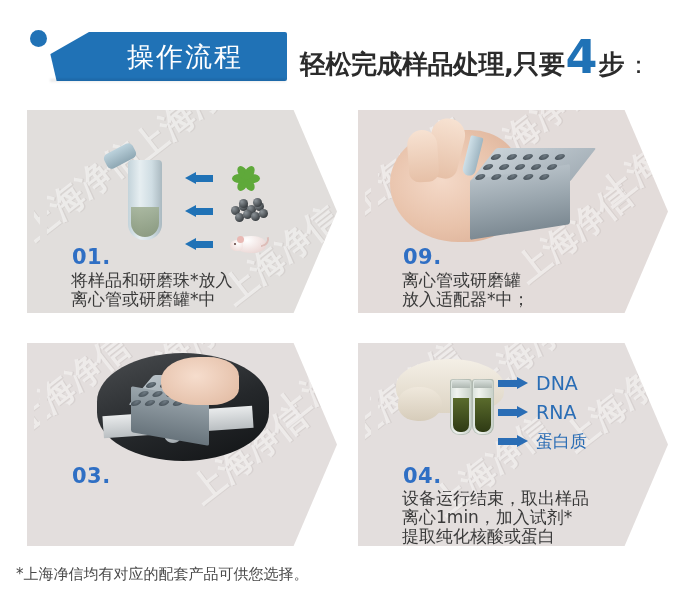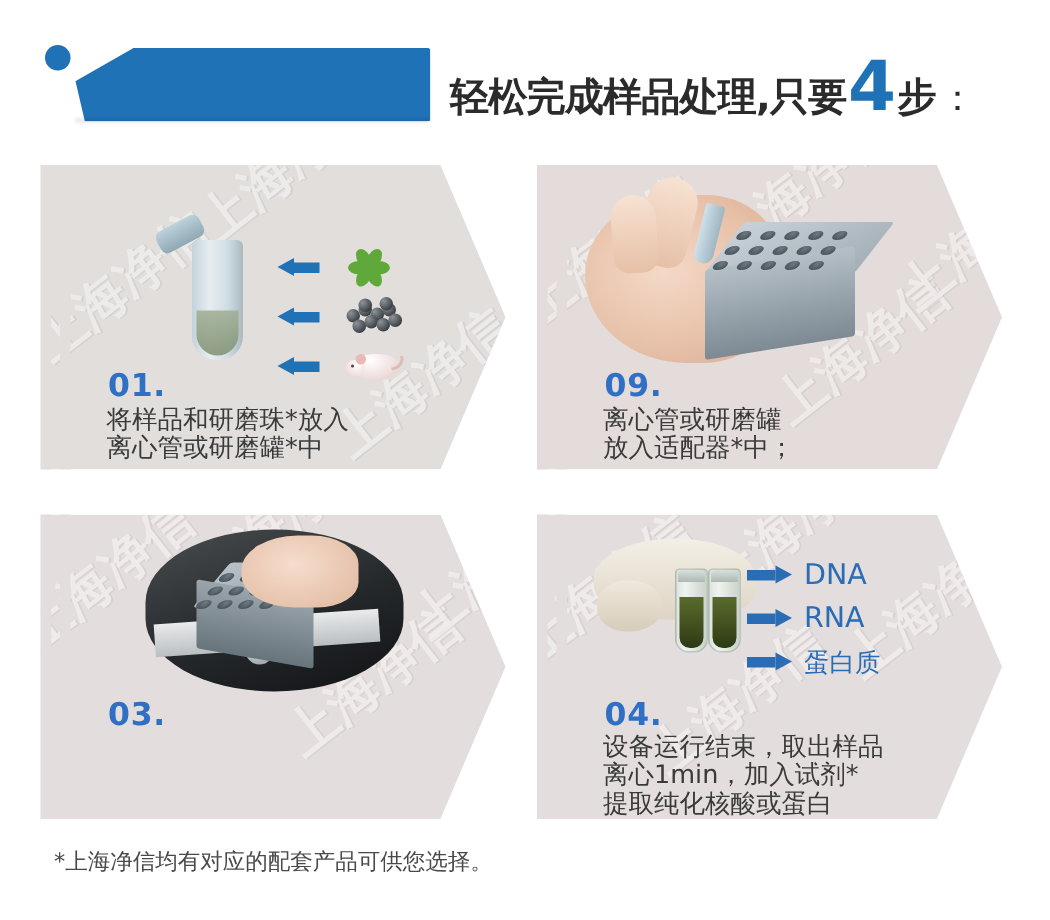--- a/index.html
+++ b/index.html
@@ -281,35 +281,36 @@
     border-radius: 3px 3px 0 0;
   }
   .bio-label {
     position: absolute; color: #2a6db5; font-size: 16px;
     font-family: "DejaVu Sans", "Liberation Sans", sans-serif;
     white-space: nowrap;
   }
 
   
   .footer {
-    position: absolute; left: 36px; top: 565px;
+    position: absolute; left: 16px; top: 565px;
     color: #494949; font-size: 15px;
     font-family: "DejaVu Sans", "Liberation Sans", sans-serif;
     white-space: nowrap;
   }
 </style>
 </head>
 <body>
 
 <div id="page">
 
   <div id="header">
     <div class="hdr-dot"></div>
     <div class="hdr-tag"></div>
     <div class="hdr-tag-notch"></div>
+    <div class="hdr-tag-label">操作流程</div>
     <div class="hdr-shadow"></div>
 
     <div class="hdr-title">
       <span class="t1">轻松完成样品处理,只要</span>
       <span class="tnum">4</span>
       <span class="t2">步</span>
       <span class="t3">：</span>
     </div>
   </div>
 

